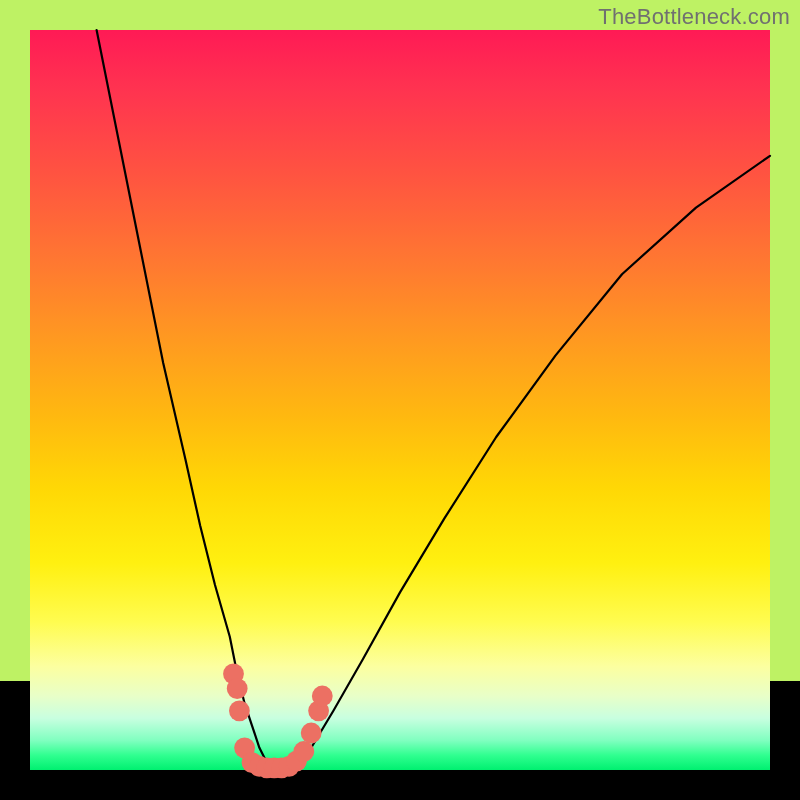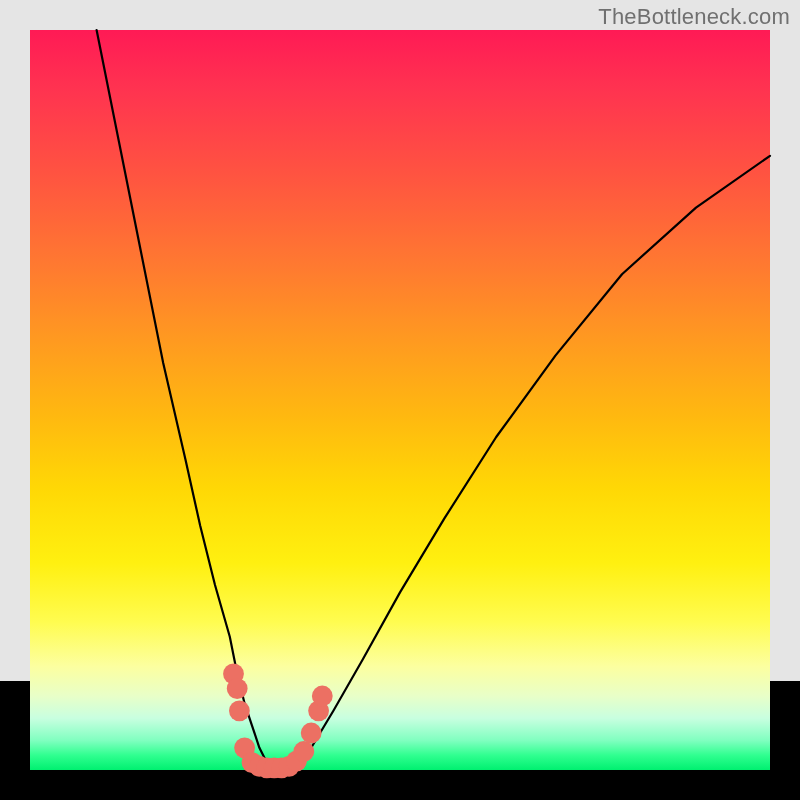--- a/index.html
+++ b/index.html
@@ -10,21 +10,21 @@
     background: #000000;
     overflow: hidden;
     font-family: Arial, Helvetica, sans-serif;
   }
   .frame {
     position: absolute;
     left: 0;
     top: 0;
     width: 800px;
     height: 681px;
-    background: #e5e5e5;
+    background: #bef264;
   }
   .plot-area {
     position: absolute;
     left: 30px;
     top: 30px;
     width: 740px;
     height: 740px;
     overflow: hidden;
   }
   .gradient-bg {

